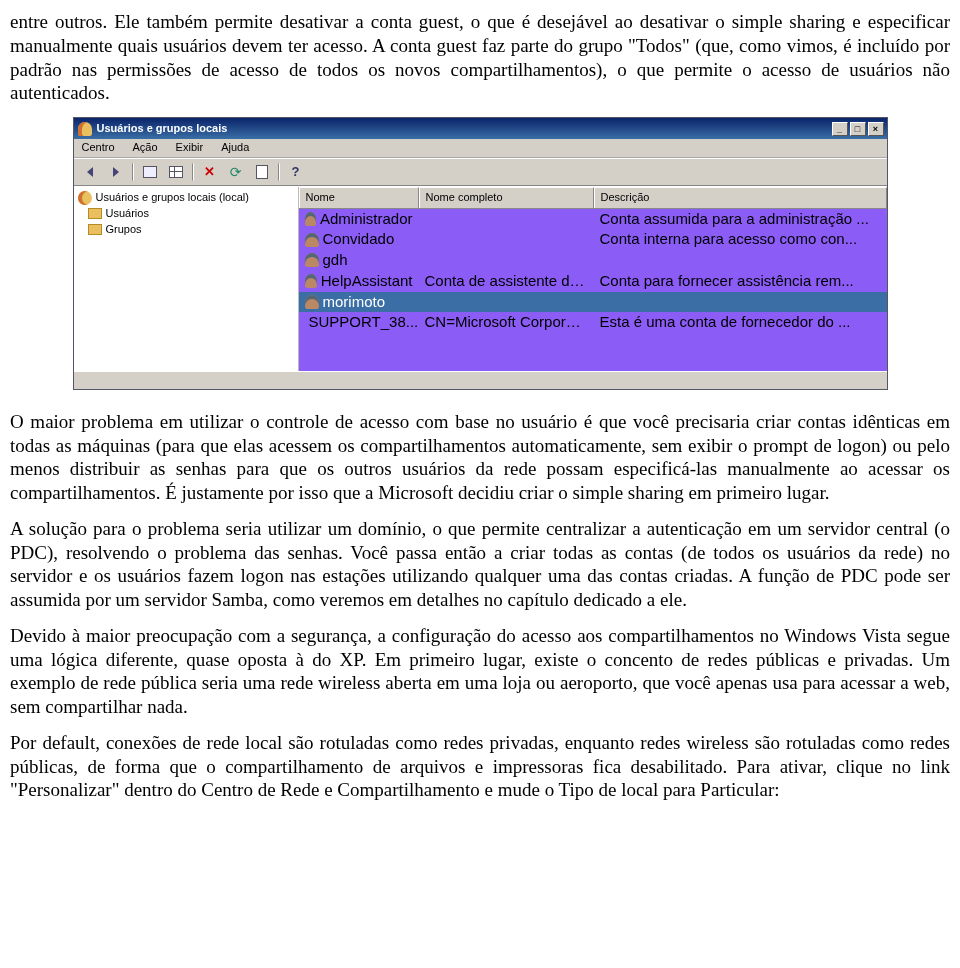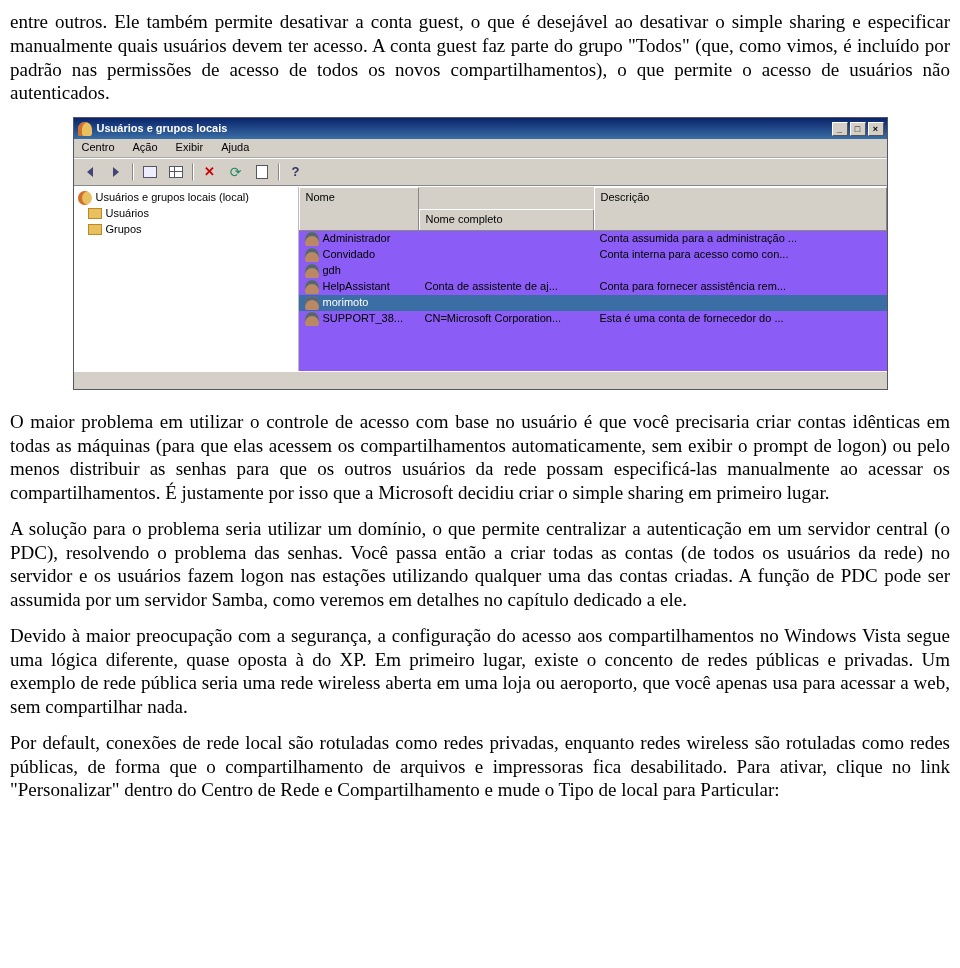--- a/index.html
+++ b/index.html
@@ -121,23 +121,23 @@
   }
   .col {
     padding: 3px 6px;
     border-right: 1px solid #888;
     border-top: 1px solid #fff;
     border-left: 1px solid #fff;
     font-size: 11px;
     white-space: nowrap;
   }
   .col.c1 { width: 120px; }
-  .col.c2 { width: 175px; margin-top: 22px; }
+  .col.c2 { width: 175px; }
   .col.c3 { flex: 1; }
-  .row { display: flex; padding: 0; font-size: 11px; }
+  .row { display: flex; padding: 0; font-size: 15px; }
   .row .cell { padding: 1px 6px; white-space: nowrap; overflow: hidden; text-overflow: ellipsis; }
   .row .c1 { width: 120px; display: flex; align-items: center; gap: 4px; }
   .row .c2 { width: 175px; }
   .row .c3 { flex: 1; }
   .user-icon {
     width: 14px; height: 14px;
     border-radius: 50% 50% 20% 20%;
     background: #b86; box-shadow: 0 4px 0 #567 inset;
   }
   .row.selected { background: #3a6ea5; color: #fff; }

